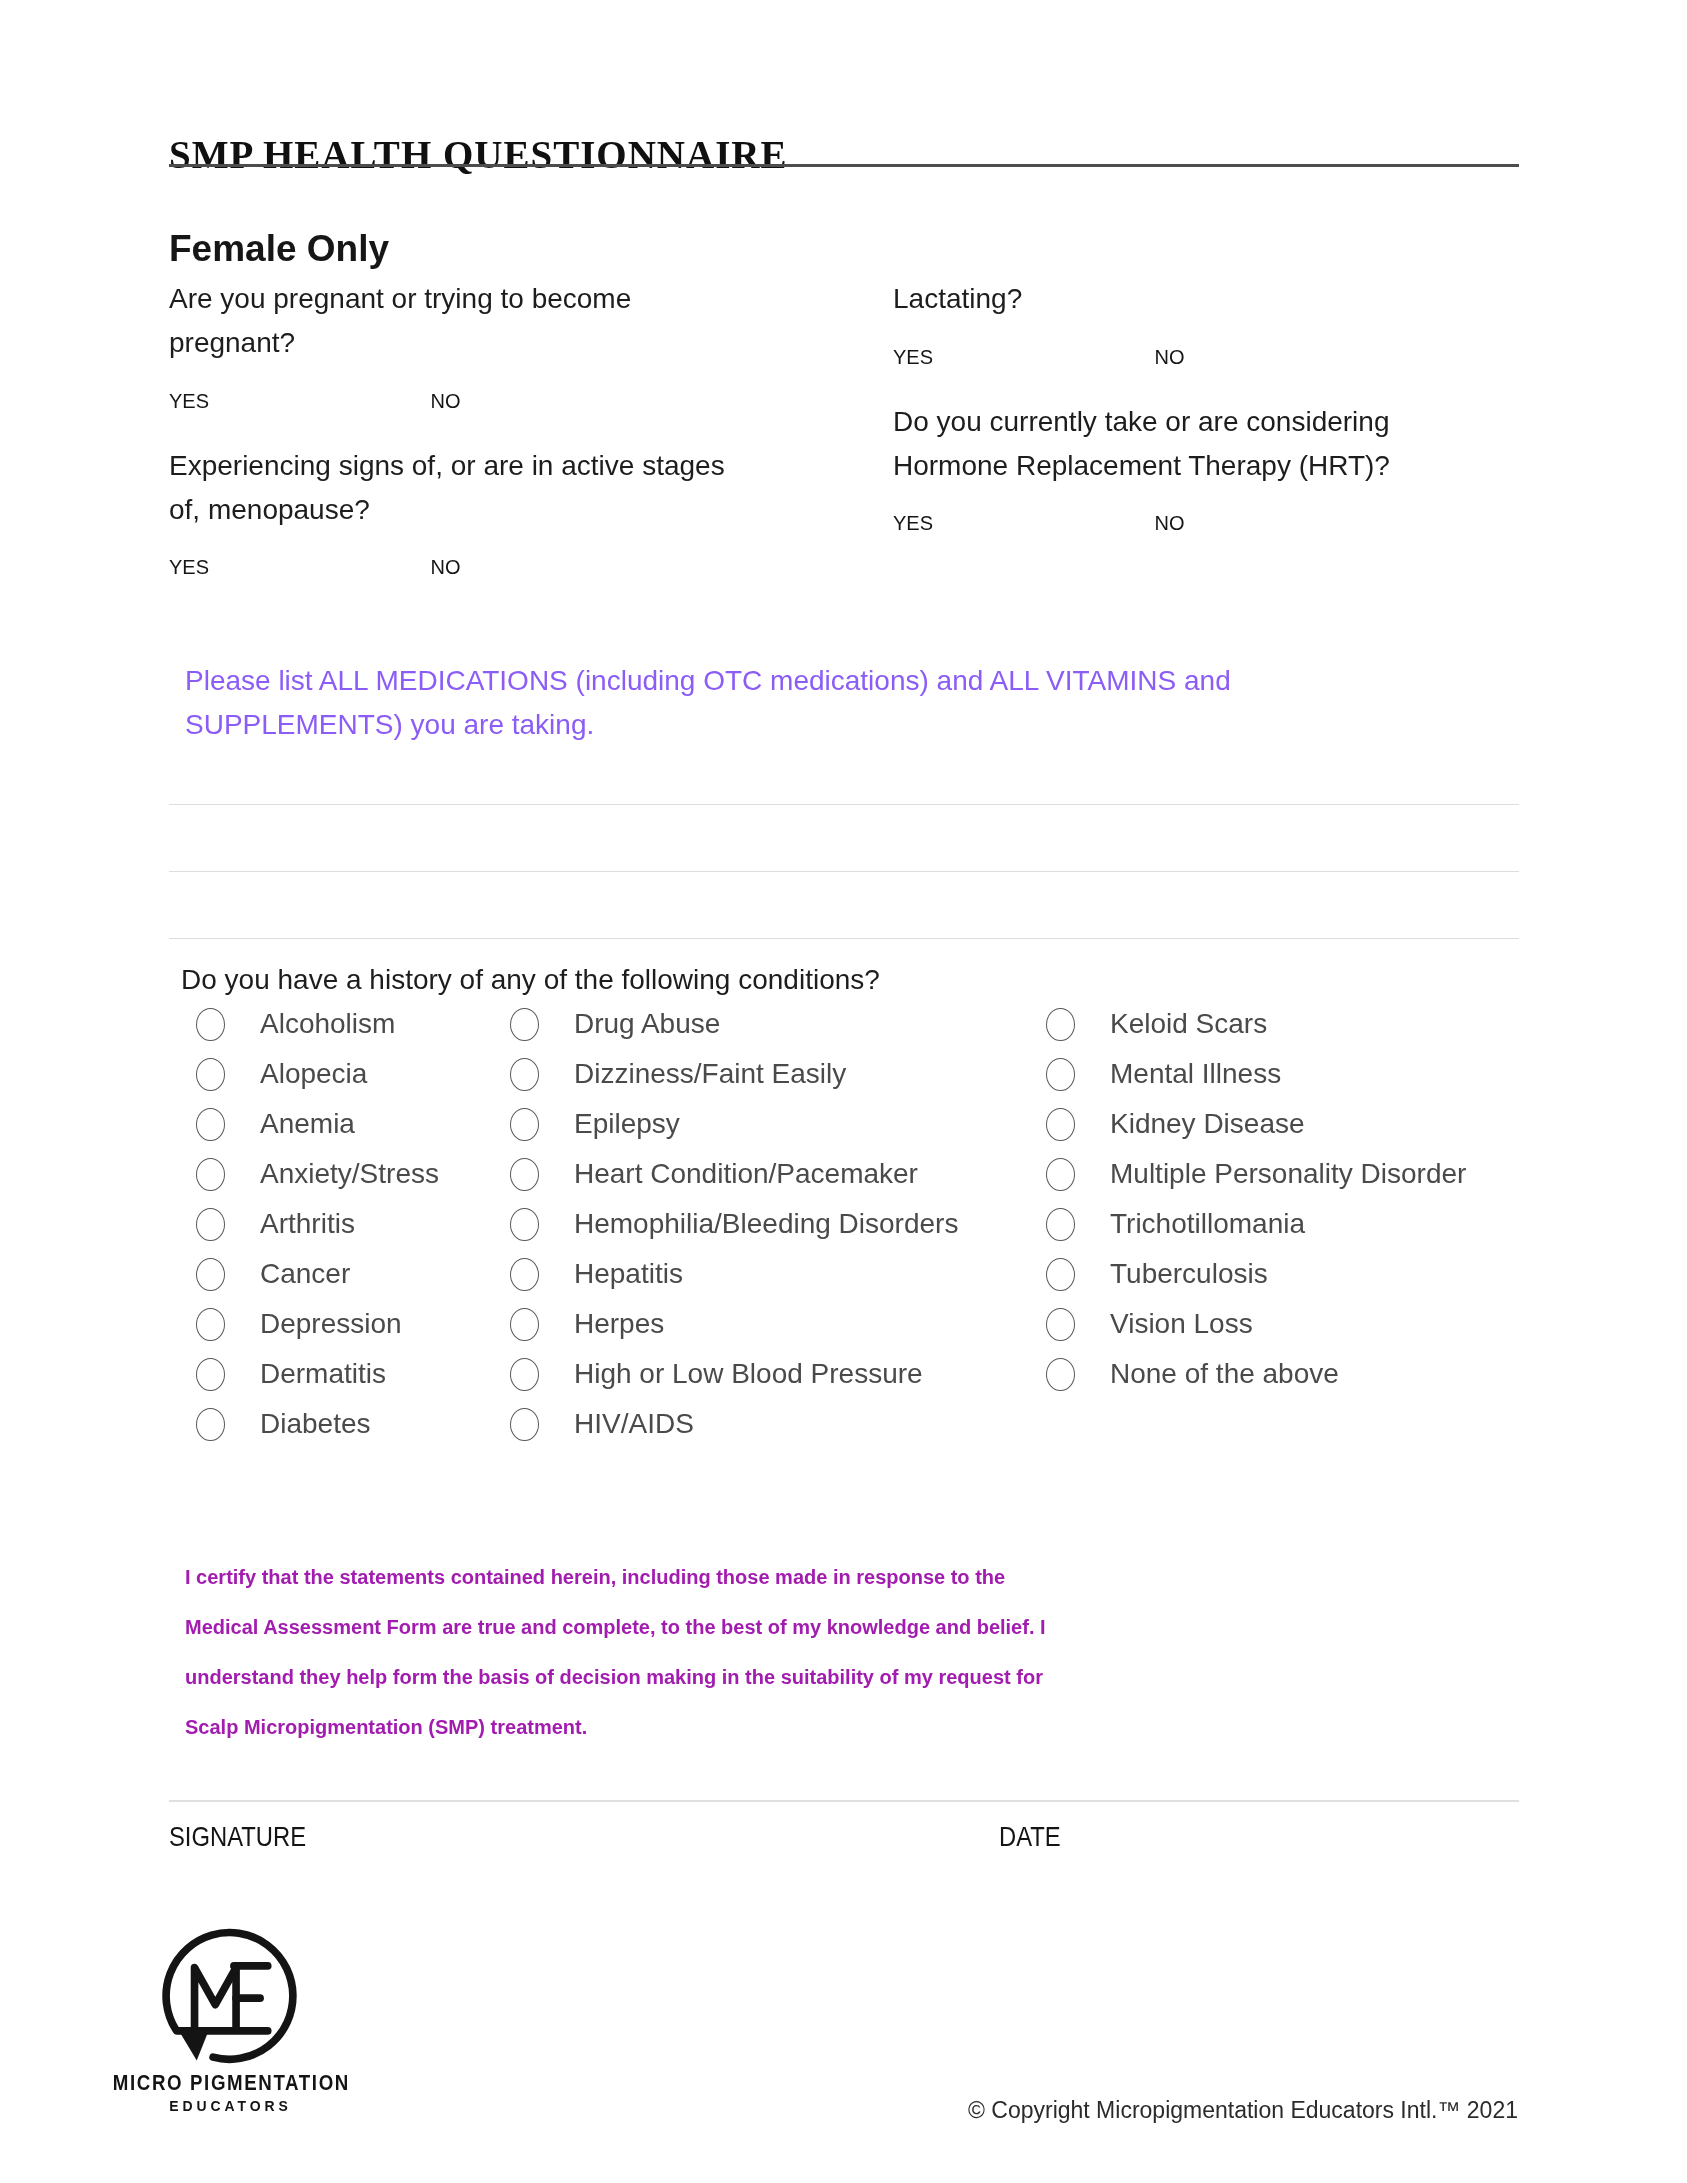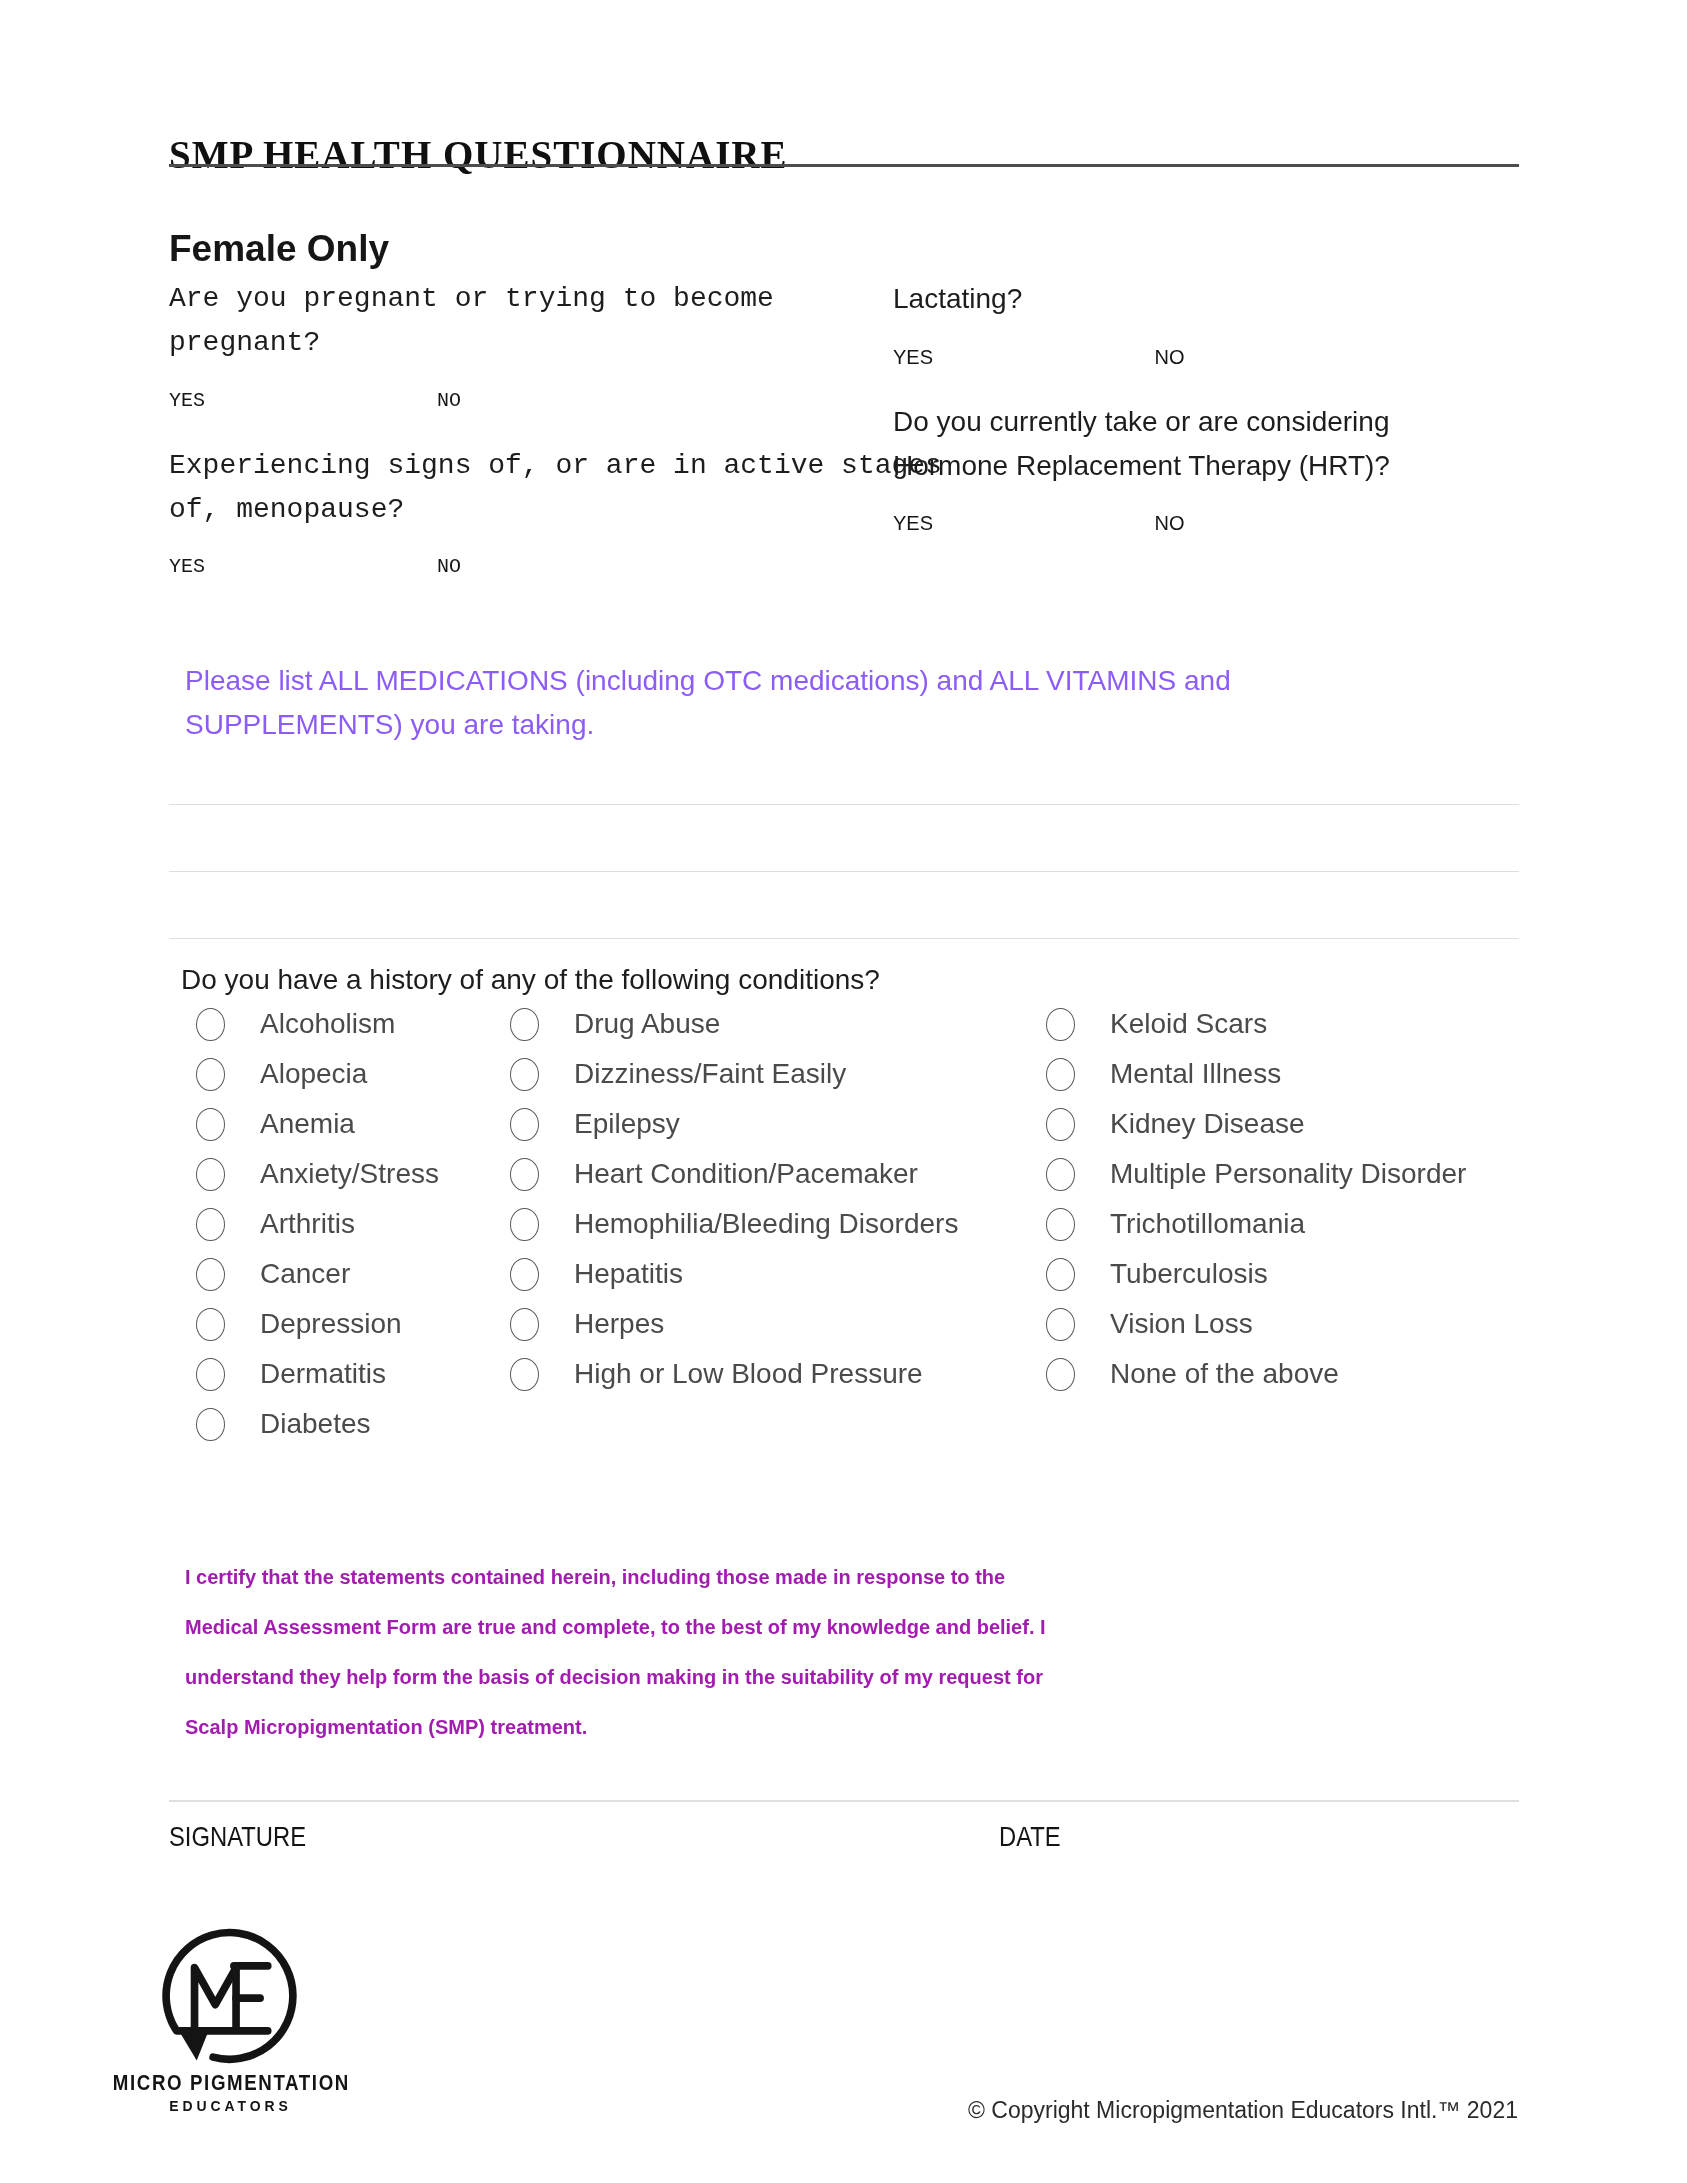--- a/index.html
+++ b/index.html
@@ -19,21 +19,21 @@
   }
   .header-rule{left:169px;top:164px;width:1350px;height:2.9px;background:#4d4d4d;}
 
   .section-heading{
     left:169px;top:199px;font-size:37px;font-weight:700;color:#161616;
     line-height:1;white-space:nowrap;
   }
 
   
   .qcol{top:277px;}
-  .qcol-left{left:169px;width:679px;font-family:Liberation Mono, monospace;}
+  .qcol-left{left:169px;width:679px;}
   .qcol-right{left:893px;width:660px;}
   .q{margin:0;font-size:28px;line-height:44px;color:#1d1d1d;}
   .qline{display:block;white-space:nowrap;}
   .yesno{margin-top:13.6px;font-size:20px;line-height:44px;color:#161616;}
   .yes{display:inline-block;min-width:256px;cursor:pointer;}
   .no{display:inline-block;cursor:pointer;}
   .q + .yesno{margin-bottom:0;}
   .q.second{margin-top:21.3px;}
 
   
@@ -201,20 +201,24 @@
       <span class="radio"></span>
       <span class="cond-label">Hepatitis</span>
     </div>
     <div class="cond-row">
       <span class="radio"></span>
       <span class="cond-label">Herpes</span>
     </div>
     <div class="cond-row">
       <span class="radio"></span>
       <span class="cond-label">High or Low Blood Pressure</span>
+    </div>
+    <div class="cond-row">
+      <span class="radio"></span>
+      <span class="cond-label">HIV/AIDS</span>
     </div>
   </div>
 
   <div class="abs cond-col cond-col-3">
     <div class="cond-row">
       <span class="radio"></span>
       <span class="cond-label">Keloid Scars</span>
     </div>
     <div class="cond-row">
       <span class="radio"></span>

